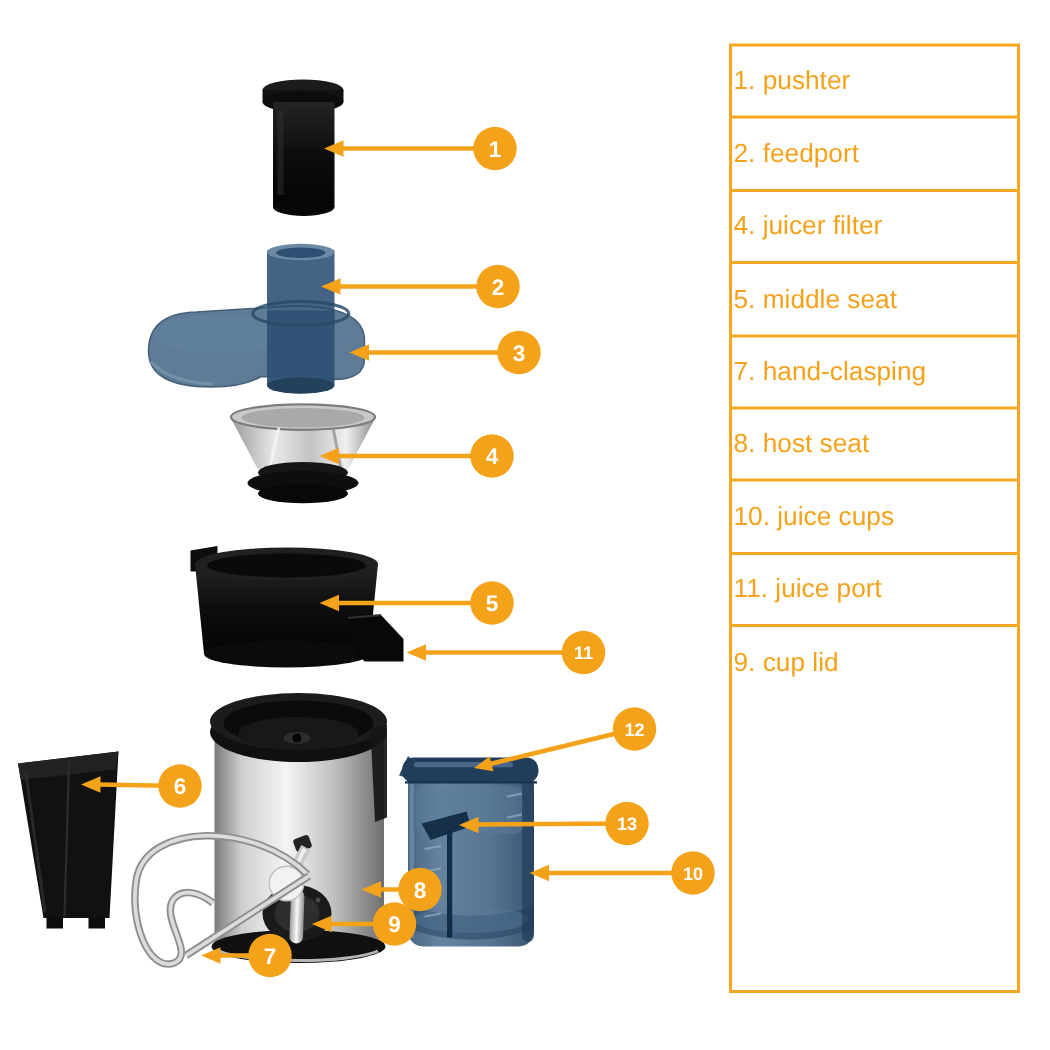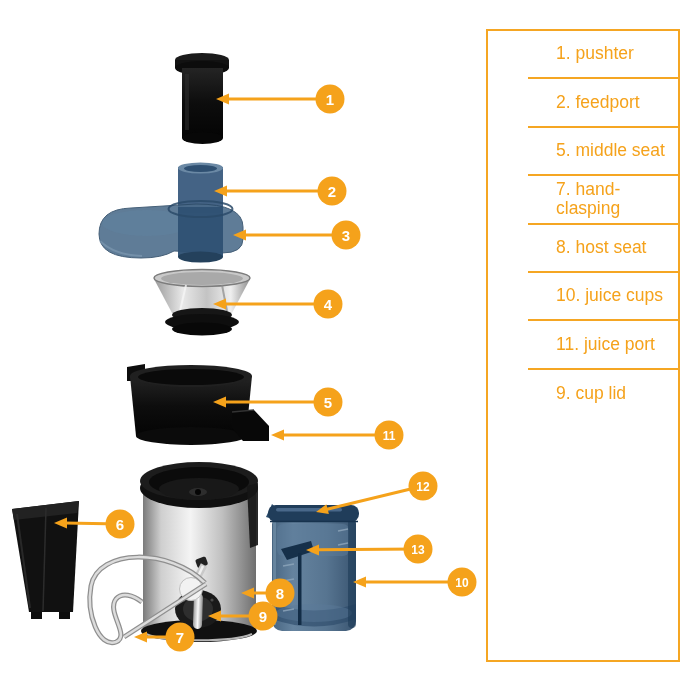--- a/index.html
+++ b/index.html
@@ -16,25 +16,24 @@
   
   .legend{
     position:absolute;left:486px;top:29px;width:194px;height:633px;
     border:2px solid var(--table-border);
     display:grid;grid-template-rows:repeat(13,1fr);
     background:#fff;box-sizing:border-box;
   }
   .legend .cell{
     border-bottom:2px solid var(--table-border);
     display:flex;align-items:center;
-    padding:2px 8px 2px 28px;
+    padding:2px 8px 2px 1px;
     color:var(--accent);
     font-size:17.5px;line-height:1.12;
     box-sizing:border-box;
-    margin-left:40px;
   }
   .legend .cell:last-child{border-bottom:none;}
   
   .arrow-line{stroke:var(--accent);stroke-width:3;}
   .arrow-head{fill:var(--accent);}
   .marker-circle{fill:var(--accent);}
   .mnum{fill:#ffffff;font-family:"Liberation Sans",sans-serif;font-size:15px;font-weight:bold;text-anchor:middle;}
   .mnum-sm{font-size:12px;}
 </style>
 </head>
@@ -261,20 +260,21 @@
       <line class="arrow-line" x1="317" y1="549.7" x2="418" y2="549"></line>
       <polygon class="arrow-head" points="306,550 319,544.5 319,555.5"></polygon>
       <circle class="marker-circle" cx="418" cy="549" r="14.5"></circle>
       <text class="mnum mnum-sm" x="418" y="553.5">13</text>
     </g>
   </svg>
 
   <div class="legend">
     <div class="cell">1. pushter</div>
     <div class="cell">2. feedport</div>
+    <div class="cell">4. juicer filter</div>
     <div class="cell">5. middle seat</div>
     <div class="cell">7. hand-clasping</div>
     <div class="cell">8. host seat</div>
     <div class="cell">10. juice cups</div>
     <div class="cell">11. juice port</div>
     <div class="cell">9. cup lid</div>
   </div>
 
 </div>
 

